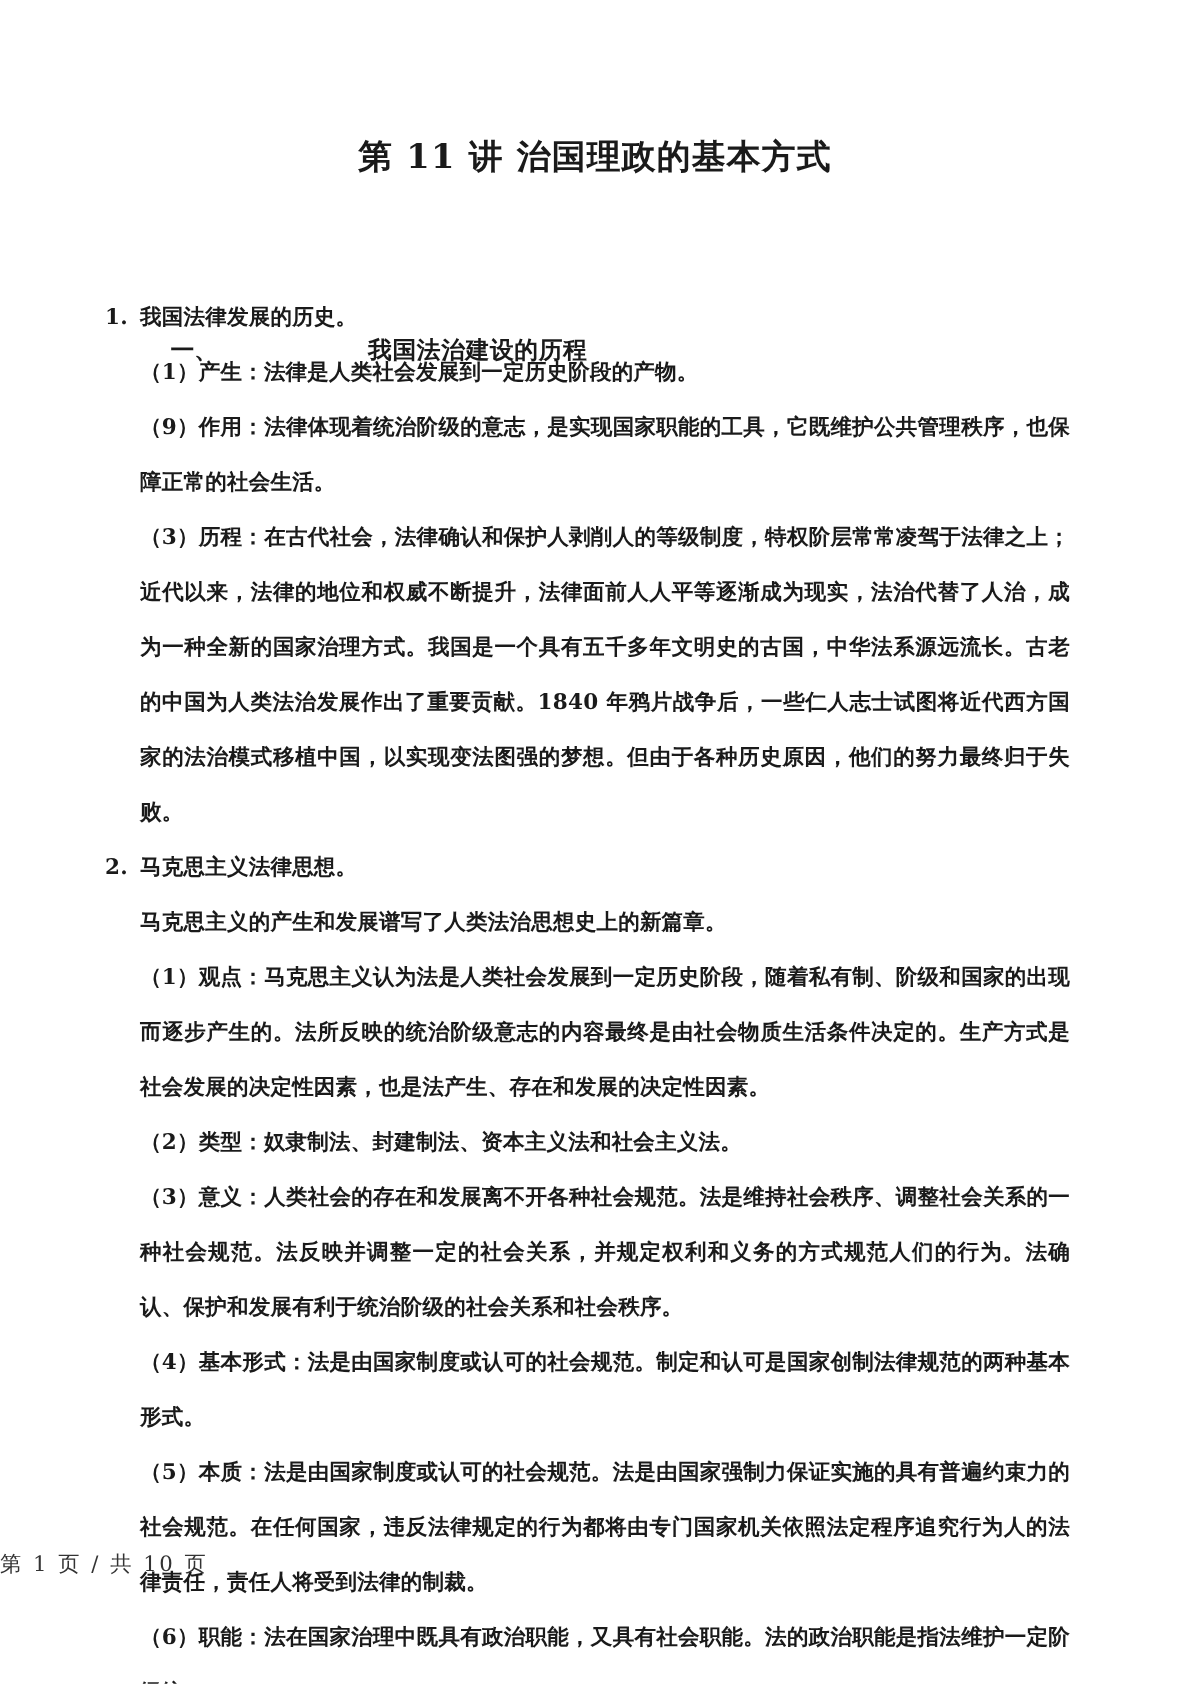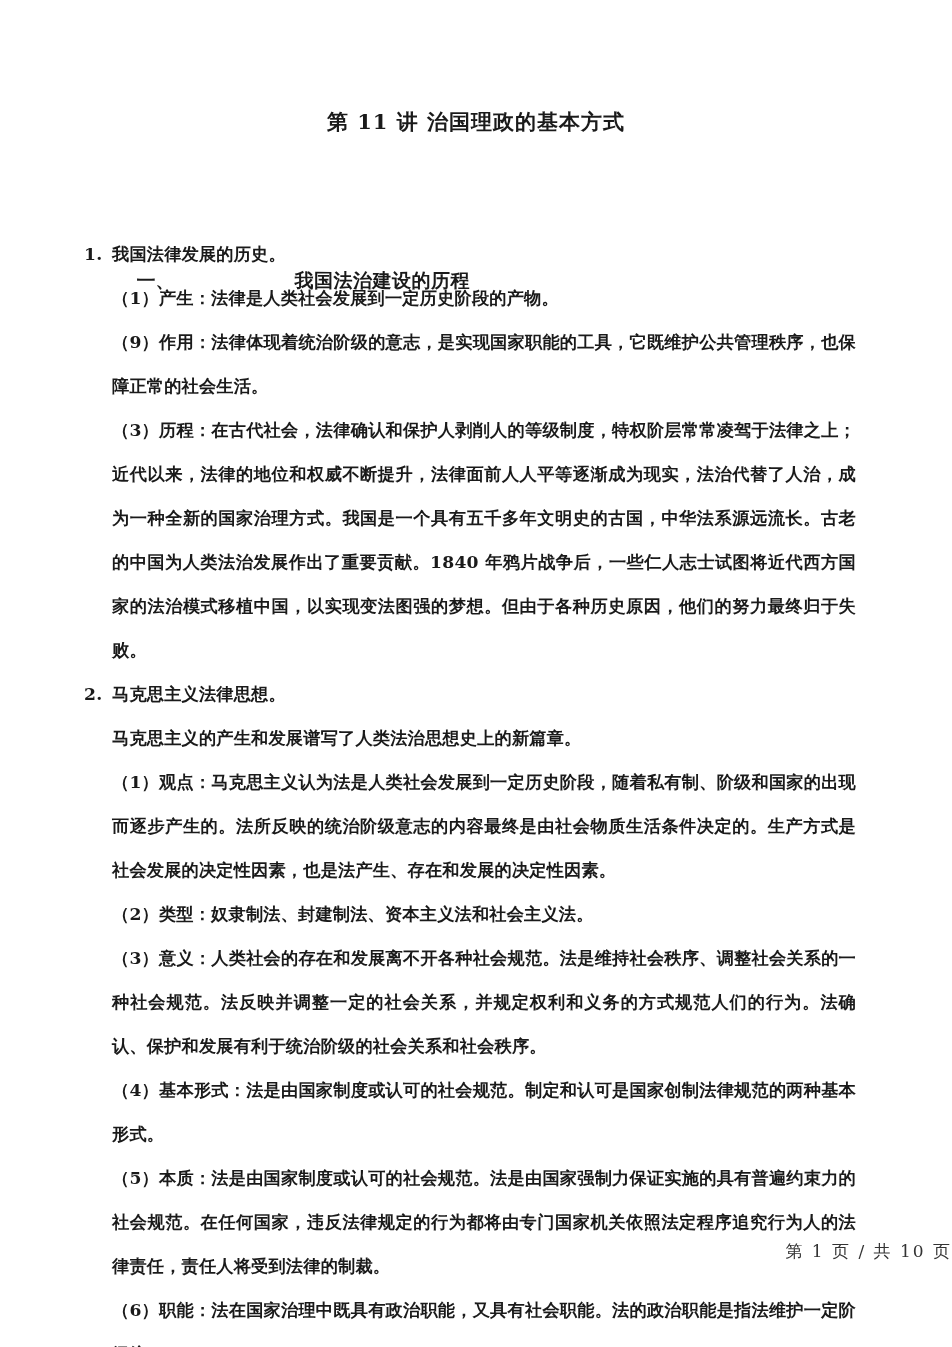--- a/index.html
+++ b/index.html
@@ -19,21 +19,21 @@
     position: absolute;
     inset: 0;
     background: #ffffff;
   }
   .doc-title {
     position: absolute;
     top: 108px;
     left: 0;
     width: 952px;
     text-align: center;
-    font-size: 21px;
+    font-size: 27px;
     font-weight: bold;
     letter-spacing: 1px;
     line-height: 1.3;
   }
   .section-heading {
     position: absolute;
     top: 192px;
     left: 110px;
     width: 760px;
     font-size: 19px;
@@ -85,21 +85,21 @@
     font-weight: bold;
   }
   .txt {
     font-weight: bold;
   }
   .footer {
     position: absolute;
     top: 1240px;
     left: 0;
     width: 952px;
-    text-align: right;
+    text-align: left;
     font-size: 17px;
     letter-spacing: 2px;
     color: #333;
   }
 </style>
 </head>
 <body>
 
 <div class="page">
 

